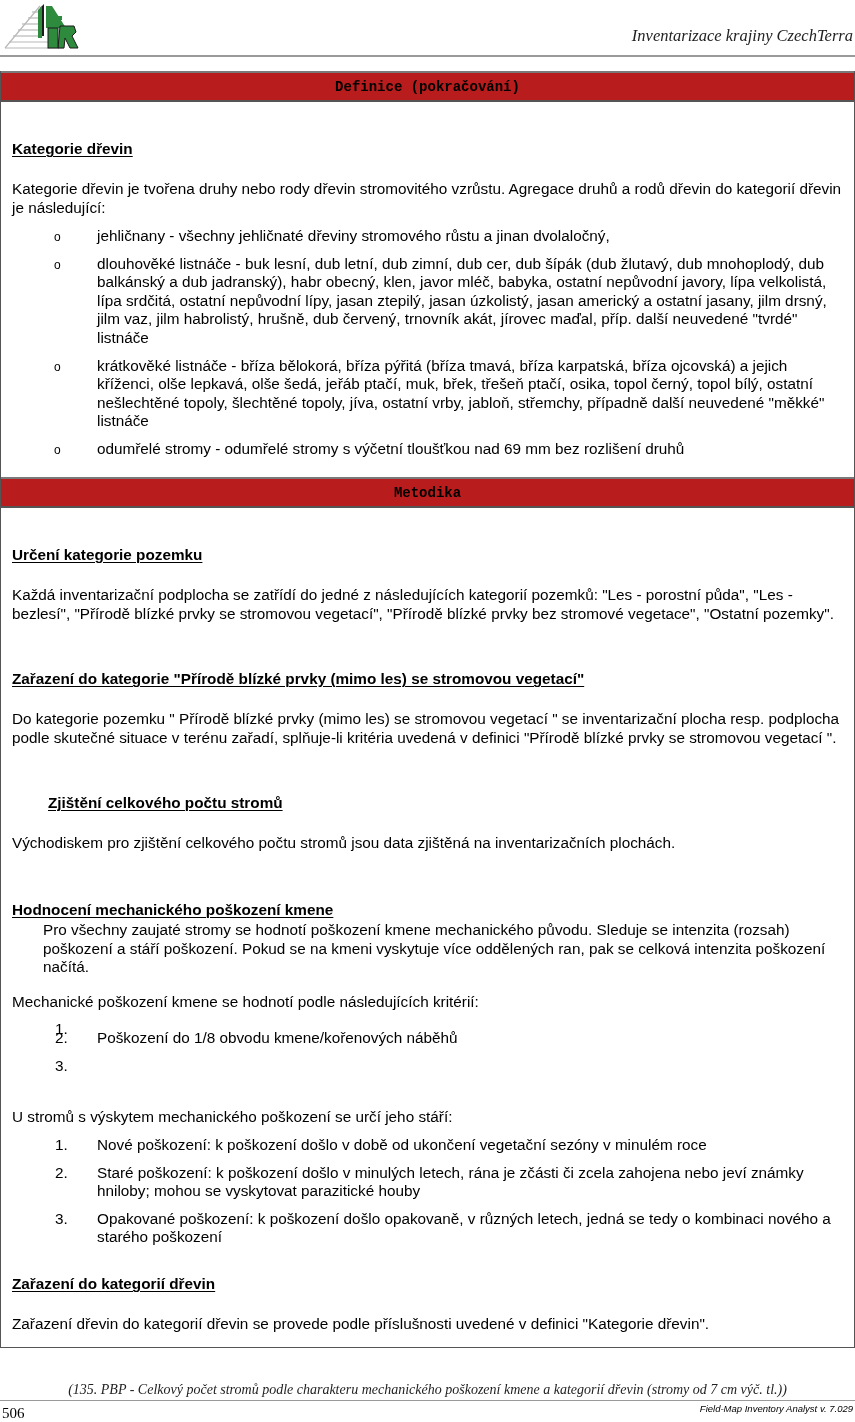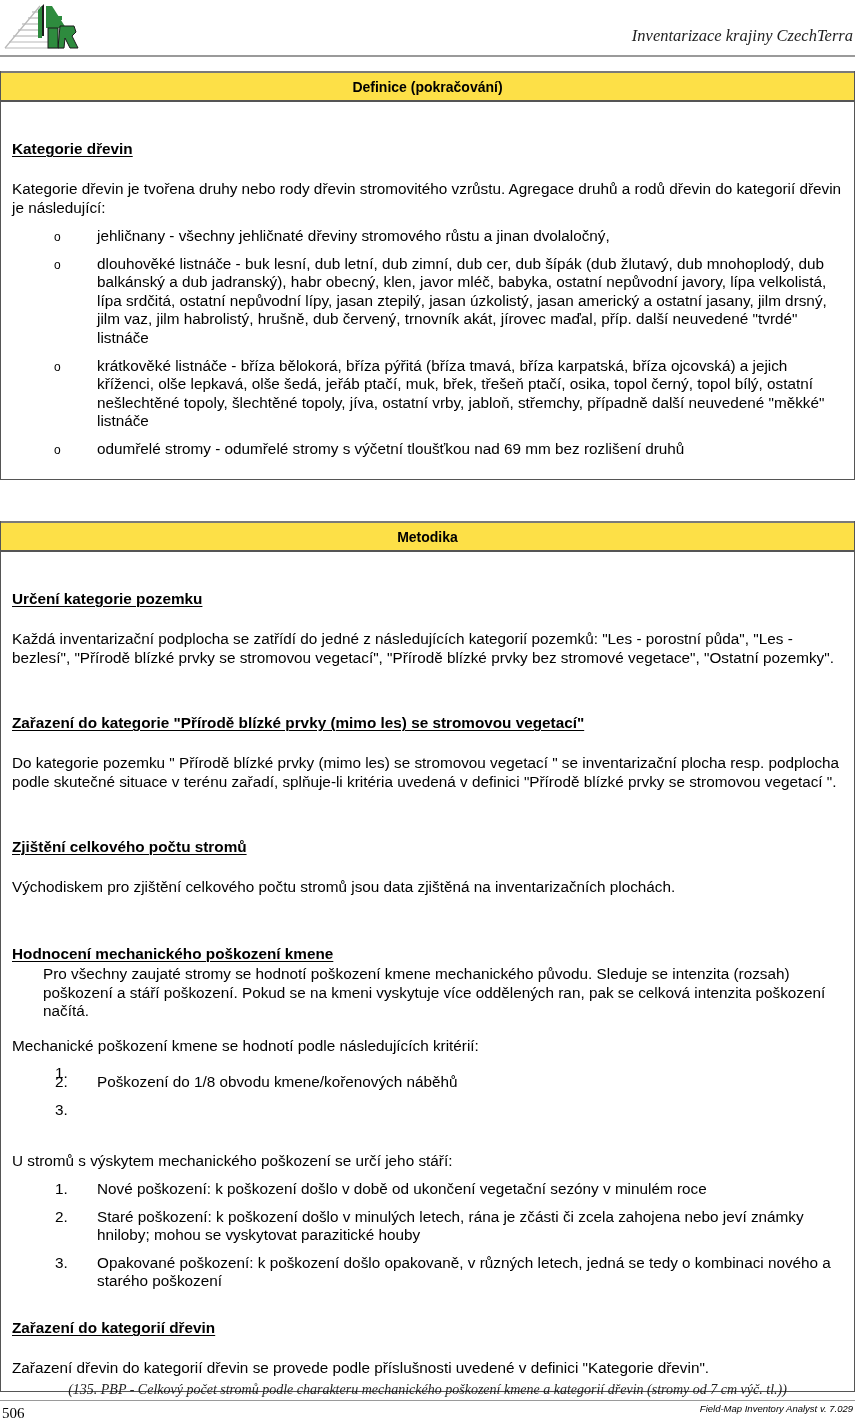--- a/index.html
+++ b/index.html
@@ -7,23 +7,23 @@
     body { position: relative; font-family: "Liberation Sans", sans-serif; color: #000; font-size: 15.3px; }
 
     
     .page-header { position: absolute; left: 0; top: 0; width: 855px; height: 57px; }
     .logo { position: absolute; left: 4px; top: 2px; width: 92px; height: 50px; }
     .header-title { position: absolute; right: 2px; top: 26px; font-family: Liberation Serif, serif; font-style: italic; font-size: 16.5px; color: #222; }
     .header-rule { position: absolute; left: 0; top: 55px; width: 855px; height: 2px; background: #9a9a9a; }
 
     
     .section { position: absolute; left: 0; width: 855px; border: 1px solid #555; border-top: none; }
-    .section-head { height: 31px; background: #fde047; border-top: 2px solid #7a7a7a; border-bottom: 2px solid #555; display: flex; align-items: center; justify-content: center; font-weight: bold; font-size: 14px; }
+    .section-head { height: 31px; background: #b91c1c; border-top: 2px solid #7a7a7a; border-bottom: 2px solid #555; display: flex; align-items: center; justify-content: center; font-weight: bold; font-size: 14px; font-family: Liberation Mono, monospace; }
     .sec1 { top: 71px; height: 409px; }
-    .sec2 { top: 521px; height: 871px; }
+    .sec2 { top: 477px; height: 871px; }
     h3 { font-size: 15.3px; font-weight: bold; text-decoration: underline; text-decoration-thickness: 1px; text-underline-offset: 2px; position: absolute; left: 11px; }
     p.body { position: absolute; left: 11px; right: 10px; line-height: 18.6px; }
 
     ul.bullets { position: absolute; left: 0; right: 10px; list-style: none; }
     ul.bullets li { position: relative; padding-left: 96px; line-height: 18.6px; }
     ul.bullets li .bullet-mark { position: absolute; left: 53px; top: 1px; font-size: 12px; }
     .u { text-underline-offset: 2px; }
 
     ol.numbered { position: absolute; left: 0; right: 10px; list-style: none; }
     ol.numbered li { position: relative; padding-left: 96px; line-height: 18.6px; }
@@ -89,21 +89,21 @@
 
 <div class="section sec2">
   <div class="section-head">Metodika</div>
 
   <h3 style="top:69px;">Určení kategorie pozemku</h3>
   <p class="body" style="top:109px;">Každá inventarizační podplocha se zatřídí do jedné z následujících kategorií pozemků: "Les - porostní půda", "Les - bezlesí", "Přírodě blízké prvky se stromovou vegetací", "Přírodě blízké prvky bez stromové vegetace", "Ostatní pozemky".</p>
 
   <h3 style="top:193px;">Zařazení do kategorie "Přírodě blízké prvky (mimo les) se stromovou vegetací"</h3>
   <p class="body" style="top:233px;">Do kategorie pozemku " Přírodě blízké prvky (mimo les) se stromovou vegetací " se inventarizační plocha resp. podplocha podle skutečné situace v terénu zařadí, splňuje-li kritéria uvedená v definici "Přírodě blízké prvky se stromovou vegetací ".</p>
 
-  <h3 style="top:317px;">Zjištění celkového počtu stromů</h3>
+  <h3 style="top:317px;margin-left:36px;">Zjištění celkového počtu stromů</h3>
   <p class="body" style="top:357px;">Východiskem pro zjištění celkového počtu stromů jsou data zjištěná na inventarizačních plochách.</p>
 
   <h3 style="top:404px;margin-top:20px;">Hodnocení mechanického poškození kmene</h3>
   <p class="body" style="top:444px;margin-left:31px;">Pro všechny zaujaté stromy se hodnotí poškození kmene mechanického původu. Sleduje se intenzita (rozsah) poškození a stáří poškození. Pokud se na kmeni vyskytuje více oddělených ran, pak se celková intenzita poškození načítá.</p>
   <p class="body" style="top:516px;">Mechanické poškození kmene se hodnotí podle následujících kritérií:</p>
   <ol class="numbered" style="top:543px;">
     <li style="margin-bottom:9px;">
       <span class="num">1.</span>
     </li>
     <li style="margin-bottom:9px;">

